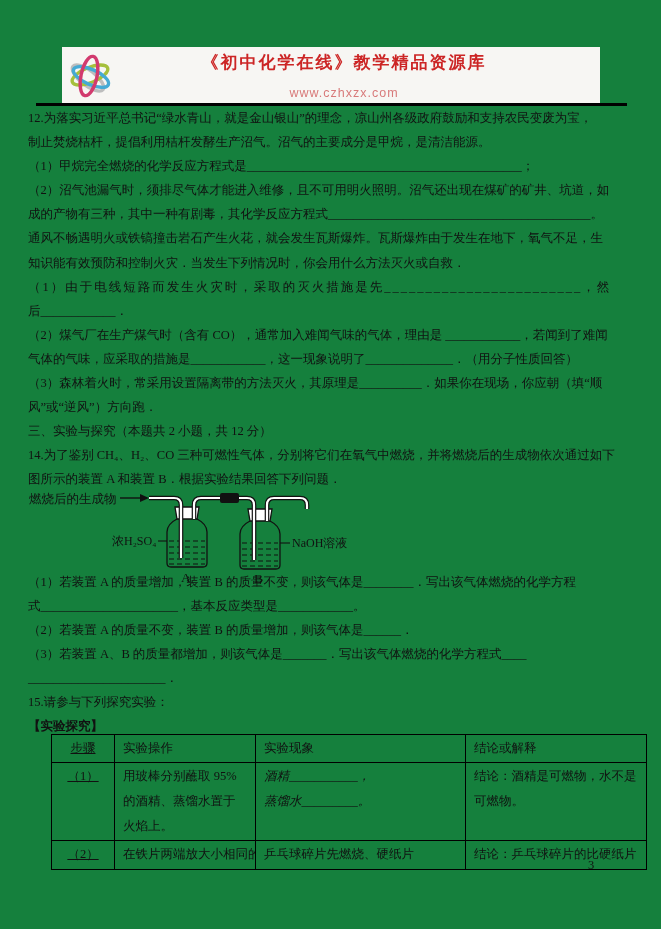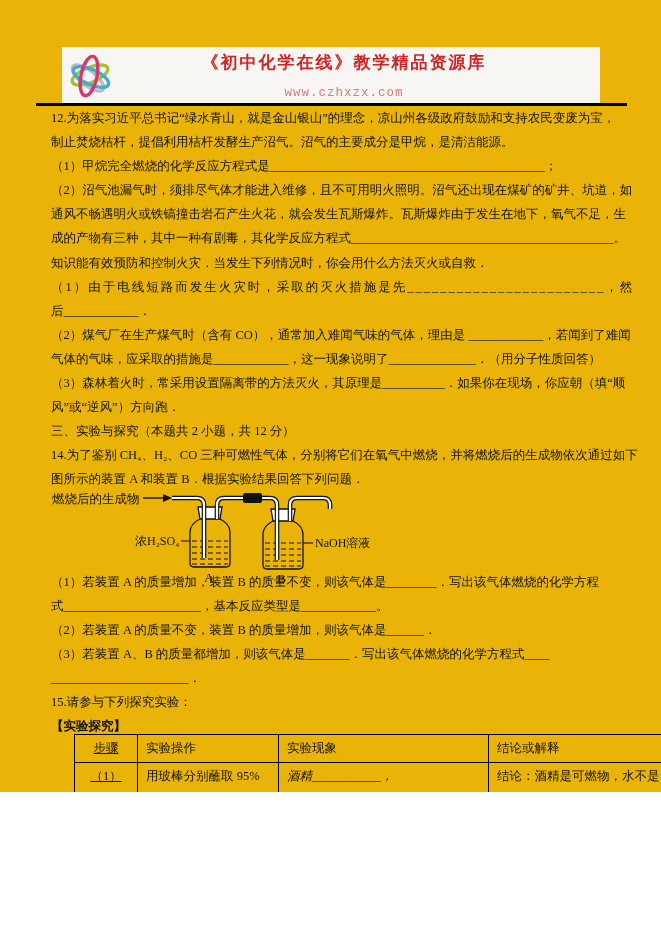--- a/index.html
+++ b/index.html
@@ -4,39 +4,39 @@
 <style>
   :root {
     --title-color: #cc2525;
     --url-color: #d87a7a;
     --header-bg: #f7f6f3;
     --text-color: #111111;
   }
   html,body { margin:0; padding:0; }
   body { background:#ffffff; }
   .page {
-    position:relative; width:661px; height:792px; background:#eab308;
+    position:relative; width:661px; height:929px; background:#15803d;
     font-family:"Liberation Serif","DejaVu Serif",serif; color:var(--text-color);
     overflow:hidden;
   }
   .header-box {
     position:absolute; left:62px; top:47px; width:538px; height:57px;
     background:var(--header-bg); display:flex; align-items:center;
   }
   .logo-wrap { width:56px; height:56px; display:flex; align-items:center; justify-content:center; }
   .header-titles { flex:1; text-align:center; padding-right:30px; }
   .site-title {
     color:var(--title-color); font-weight:bold; font-size:17px; letter-spacing:2px;
     font-family:"Liberation Serif","DejaVu Serif",serif;
   }
   .site-url { color:var(--url-color); font-size:12.5px; margin-top:12px; letter-spacing:1px;
-    font-family:Liberation Mono, monospace; }
+    font-family:Liberation Sans, sans-serif; }
   .divider { position:absolute; left:36px; top:103px; width:591px; height:2.5px; background:#000; }
   .content {
-    position:absolute; left:51px; top:106px; width:592px;
+    position:absolute; left:28px; top:106px; width:592px;
     font-size:12.5px; line-height:24.1px;
   }
   .line { white-space:nowrap; height:24.1px; }
   .line.ls { letter-spacing:2px; }
   .diagram-block { height:84px; margin-top:-6px; position:relative; }
   .diagram-block svg { display:block; }
   .exp-table {
     border-collapse:collapse; table-layout:fixed; width:536px;
     margin-left:23px; margin-top:-4px; font-size:12.5px;
   }
@@ -77,22 +77,22 @@
   </div>
 
   <div class="divider"></div>
 
   <div class="content">
 
     <div class="line">12.为落实习近平总书记“绿水青山，就是金山银山”的理念，凉山州各级政府鼓励和支持农民变废为宝，</div>
     <div class="line">制止焚烧桔杆，提倡利用桔杆发酵生产沼气。沼气的主要成分是甲烷，是清洁能源。</div>
     <div class="line">（1）甲烷完全燃烧的化学反应方程式是____________________________________________；</div>
     <div class="line">（2）沼气池漏气时，须排尽气体才能进入维修，且不可用明火照明。沼气还出现在煤矿的矿井、坑道，如</div>
+    <div class="line">成的产物有三种，其中一种有剧毒，其化学反应方程式__________________________________________。</div>
     <div class="line">通风不畅遇明火或铁镐撞击岩石产生火花，就会发生瓦斯爆炸。瓦斯爆炸由于发生在地下，氧气不足，生</div>
-    <div class="line">成的产物有三种，其中一种有剧毒，其化学反应方程式__________________________________________。</div>
 
     <div class="line">知识能有效预防和控制火灾．当发生下列情况时，你会用什么方法灭火或自救．</div>
     <div class="line ls">（1）由于电线短路而发生火灾时，采取的灭火措施是先________________________，然</div>
     <div class="line">后____________．</div>
     <div class="line">（2）煤气厂在生产煤气时（含有 CO），通常加入难闻气味的气体，理由是 ____________，若闻到了难闻</div>
     <div class="line">气体的气味，应采取的措施是____________，这一现象说明了______________．（用分子性质回答）</div>
     <div class="line">（3）森林着火时，常采用设置隔离带的方法灭火，其原理是__________．如果你在现场，你应朝（填“顺</div>
     <div class="line">风”或“逆风”）方向跑．</div>
 
     <div class="line">三、实验与探究（本题共 2 小题，共 12 分）</div>

